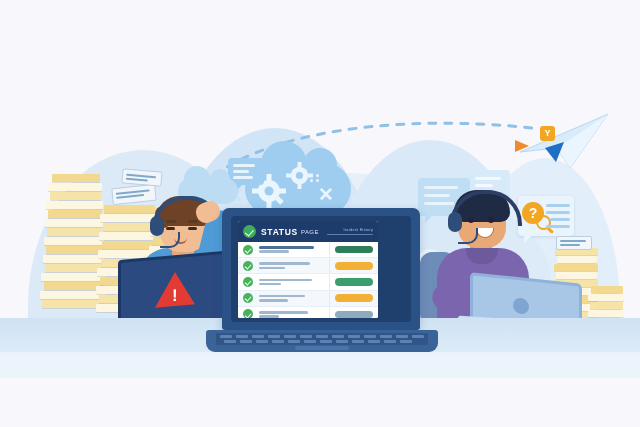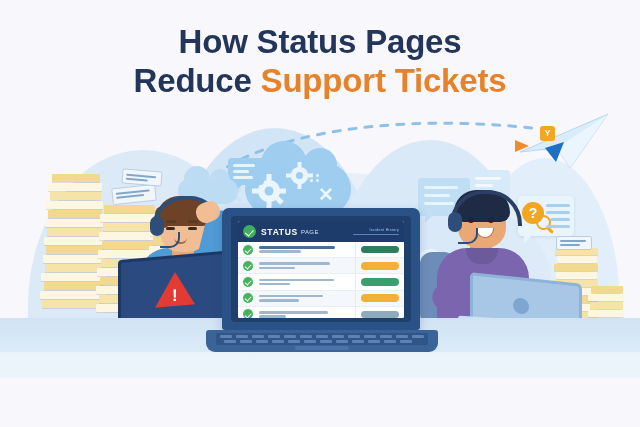--- a/index.html
+++ b/index.html
@@ -130,21 +130,21 @@
   .pr-brow{position:absolute;width:10px;height:2.5px;background:#1f2a44;border-radius:2px;}
   .pr-smile{position:absolute;left:476px;top:228px;width:16px;height:9px;background:#fff;border-radius:0 0 10px 10px;border:1.5px solid #b5704b;border-top:none;}
   .headset2{position:absolute;left:450px;top:190px;width:64px;height:32px;border:4px solid #2c3e63;border-bottom:none;border-radius:34px 34px 0 0;}
   .pr-arm{position:absolute;left:432px;top:288px;width:70px;height:26px;background:#7b65ae;border-radius:14px;transform:rotate(10deg);}
   .pr-hand{position:absolute;left:489px;top:296px;width:22px;height:16px;background:#e8a977;border-radius:8px;}
 
   
   .cl-shell{position:absolute;left:222px;top:208px;width:198px;height:122px;background:#2b5287;border-radius:7px 7px 3px 3px;
             box-shadow:0 3px 8px rgba(40,70,120,.25);}
   .cl-bezel{position:absolute;left:231px;top:216px;width:180px;height:106px;background:#1f3f6d;border-radius:4px;}
-  .cl-screen{position:absolute;left:238px;top:221px;width:166px;height:97px;background:#f3f7fb;border-radius:2px;overflow:hidden;}
+  .cl-screen{position:absolute;left:238px;top:221px;width:140px;height:97px;background:#f3f7fb;border-radius:2px;overflow:hidden;}
 
   .sp-head{position:relative;height:21px;background:#1d3c6b;display:flex;align-items:center;padding:0 5px;}
   .sp-logo{width:13px;height:13px;border-radius:50%;background:#3fae5a;margin-right:5px;position:relative;flex:none;}
   .sp-logo:after{content:"";position:absolute;left:3.5px;top:3px;width:4px;height:6.5px;border:1.8px solid #fff;border-top:none;border-left:none;transform:rotate(42deg);}
   .sp-title{color:#ffffff;font-size:8.5px;font-weight:bold;letter-spacing:.7px;}
   .sp-sub{color:#cfe0f2;font-size:6px;margin-left:3px;letter-spacing:.4px;}
   .sp-meta{margin-left:auto;text-align:right;}
   .sp-meta .m1{color:#a9c5e4;font-size:3.6px;letter-spacing:.3px;white-space:nowrap;}
   .sp-meta .m2{width:46px;height:1.6px;background:#5b82b4;border-radius:1px;margin-top:2px;}
 
@@ -461,18 +461,14 @@
     <span class="key" style="left:88px;top:7px;width:12px"></span>
     <span class="key" style="left:104px;top:7px;width:12px"></span>
     <span class="key" style="left:120px;top:7px;width:12px"></span>
     <span class="key" style="left:136px;top:7px;width:12px"></span>
     <span class="key" style="left:152px;top:7px;width:12px"></span>
     <span class="key" style="left:168px;top:7px;width:12px"></span>
     <span class="key" style="left:184px;top:7px;width:12px"></span>
   </div>
   <div class="cl-trackpad"></div>
 
-  <div class="headline">
-    <div class="hl-line">How Status Pages</div>
-    <div class="hl-line"><span>Reduce </span><span class="hl-orange">Support Tickets</span></div>
-  </div>
 
 </div>
 
 </body></html>

